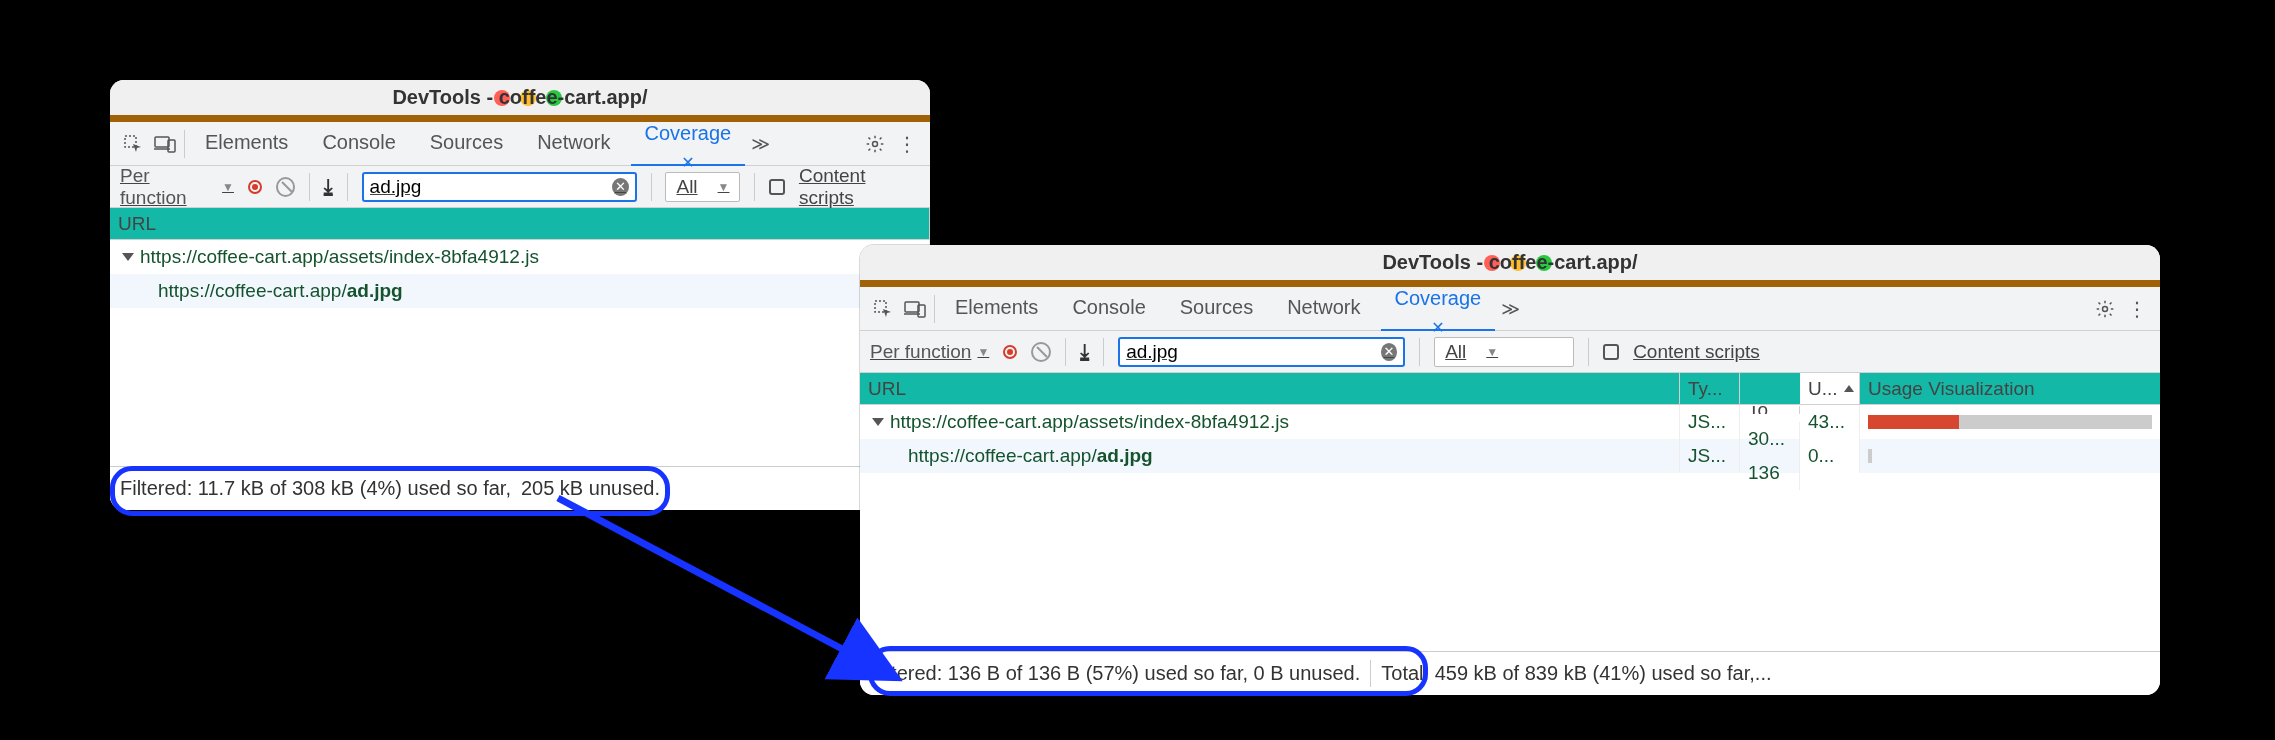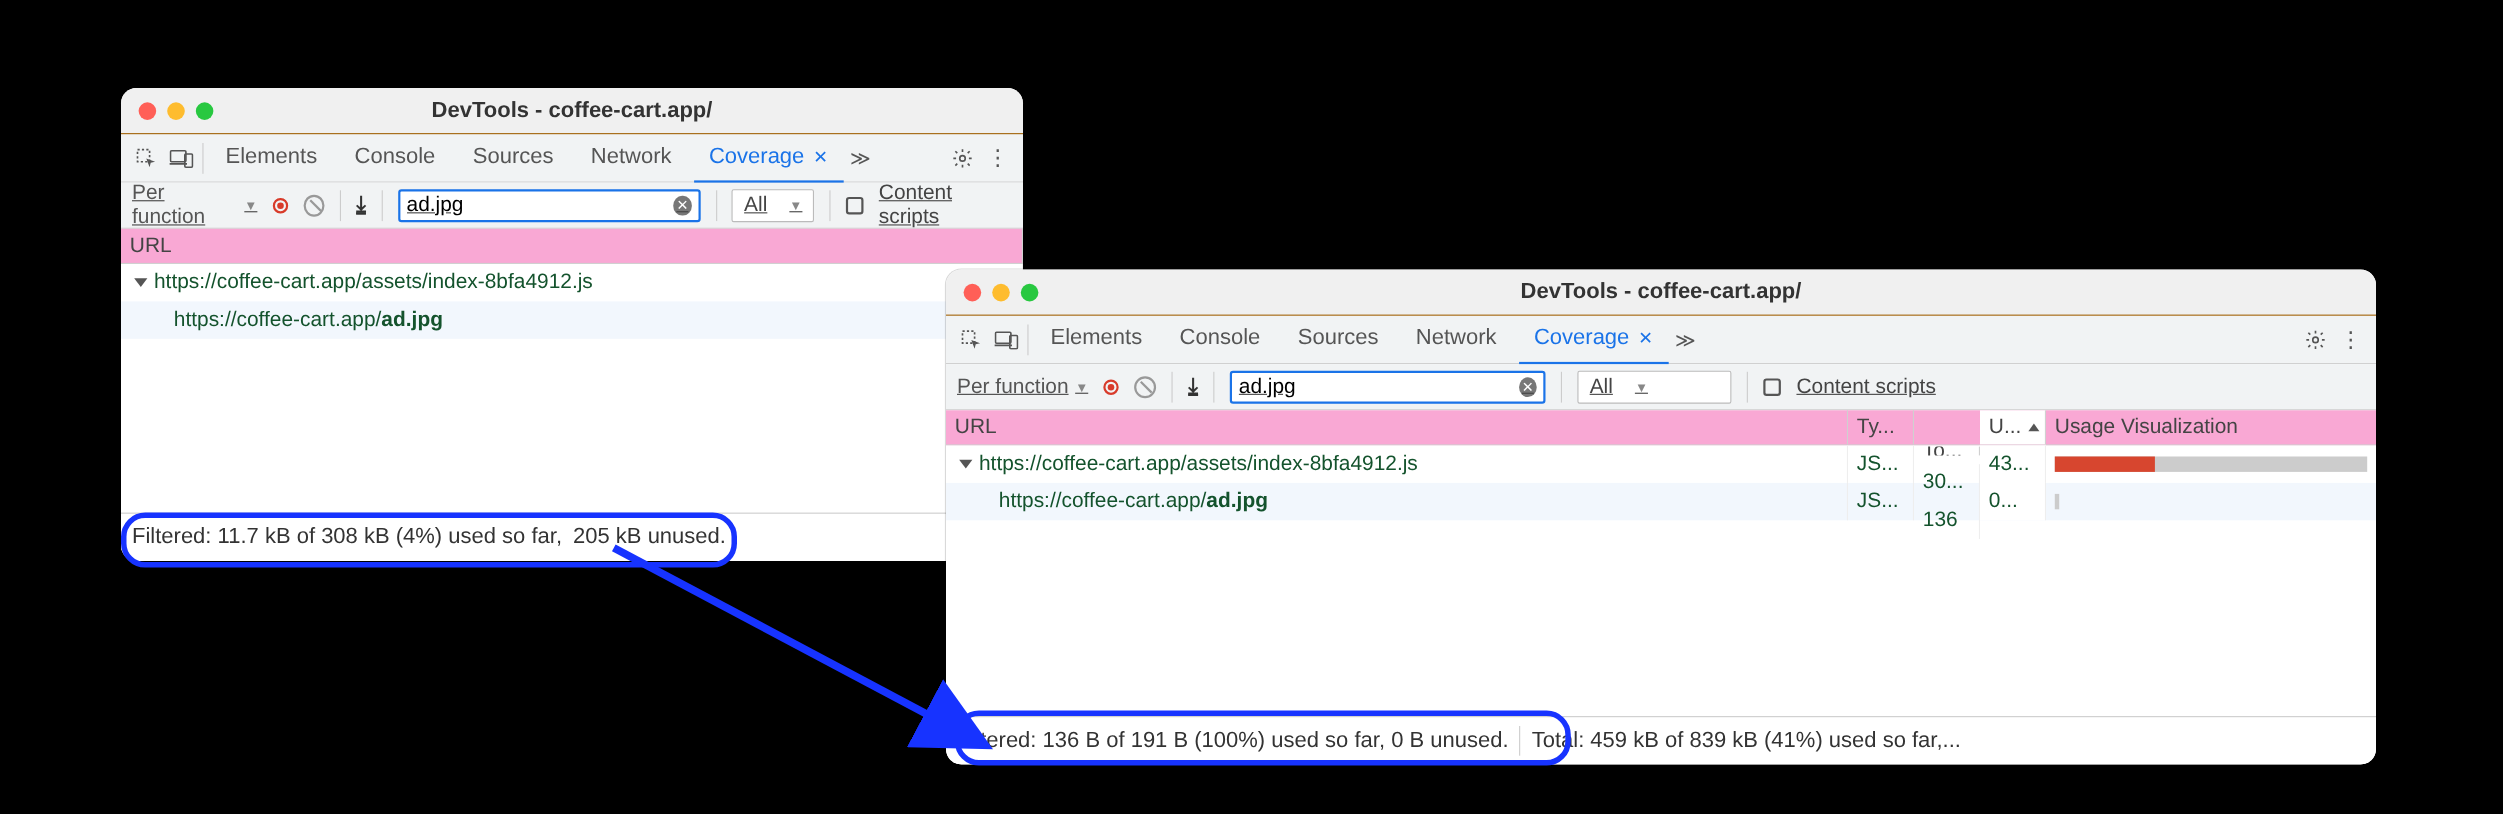--- a/index.html
+++ b/index.html
@@ -9,52 +9,52 @@
     position:absolute;
     background:#fff;
     border-radius:14px;
     box-shadow:0 0 0 1px rgba(0,0,0,.15);
     overflow:hidden;
   }
   .win-left  { left:110px;  top:80px;  width:820px; height:430px; }
   .win-right { left:860px;  top:245px; width:1300px; height:450px; }
 
   
-  .titlebar { height:42px; display:flex; align-items:center; background:#f0f0f0; border-bottom:1px solid #a16207; position:relative; }
+  .titlebar { height:42px; display:flex; align-items:center; background:#f0f0f0; border-bottom:7px solid #a16207; position:relative;justify-content:center; }
   .traffic  { display:flex; gap:10px; padding-left:16px; }
   .dot { width:16px; height:16px; border-radius:50%; }
   .dot.red{background:#ff5f57;} .dot.yellow{background:#febc2e;} .dot.green{background:#28c840;}
   .title    { position:absolute; left:0; right:0; text-align:center; font-size:20px; font-weight:600; color:#333; pointer-events:none;}
 
   
   .tabbar { display:flex; align-items:center; height:44px; background:#f1f3f4; border-bottom:1px solid #d0d0d0; padding:0 10px; gap:6px;}
   .icon-btn { width:26px; height:26px; display:flex; align-items:center; justify-content:center; color:#555; font-size:20px;}
   .tab { padding:0 14px; height:44px; display:flex; align-items:center; font-size:20px; color:#555; gap:8px; border-bottom:2px solid transparent;}
-  .tab.active { color:#1a73e8; border-bottom-color:#1a73e8; font-weight:400;}
+  .tab.active { color:#1a73e8; border-bottom-color:#1a73e8; font-weight:400;flex-direction:column;}
   .spacer { flex:1; }
   .chev { color:#555; font-size:18px; }
 
   
   .toolbar { display:flex; align-items:center; height:42px; background:#f1f3f4; border-bottom:1px solid #d0d0d0; padding:0 10px; gap:14px; font-size:19px; color:#444;text-decoration:underline;}
   .dropdown { display:flex; align-items:center; gap:6px; color:#555;}
   .tri { font-size:12px; color:#888;}
   .rec { width:14px; height:14px; border:2px solid #d83b2a; border-radius:50%; display:flex; align-items:center; justify-content:center;}
   .rec::after{content:""; width:6px; height:6px; background:#d83b2a; border-radius:50%;}
   .ban { width:20px; height:20px; border:2px solid #999; border-radius:50%; position:relative;}
   .ban::after{content:""; position:absolute; left:2px; top:7px; width:14px; height:2px; background:#999; transform:rotate(45deg);}
   .dl { font-size:20px; font-weight:bold; color:#333; text-decoration:underline;}
   .filter-input { display:flex; align-items:center; border:2px solid #1a73e8; border-radius:3px; height:30px; padding:0 6px; gap:8px; min-width:160px; background:#fff;}
   .filter-input input { border:none; outline:none; font-size:19px; width:100%;}
   .clear-x { width:18px; height:18px; background:#777; color:#fff; border-radius:50%; display:flex; align-items:center; justify-content:center; font-size:13px; line-height:1;}
   .sep { width:1px; height:28px; background:#ccc;}
   .sel { border:1px solid #bbb; border-radius:2px; height:30px; display:flex; align-items:center; padding:0 10px; gap:20px; background:#fff;}
   .chk { width:16px; height:16px; border:2px solid #555; border-radius:3px;}
 
   
-  .thead { display:flex; background:#f9a8d4; border-bottom:1px solid #d0d0d0; height:32px; font-size:19px; color:#444;}
+  .thead { display:flex; background:#14b8a6; border-bottom:1px solid #d0d0d0; height:32px; font-size:19px; color:#444;}
   .thead .cell { padding:4px 8px; border-right:1px solid #d0d0d0; display:flex; align-items:center; gap:4px; overflow:hidden; white-space:nowrap;}
   .rows { background:#fff;}
   .row  { display:flex; height:34px; align-items:center; font-size:19px; color:#14532d; }
   .row:nth-child(even){background:#f2f7fd;}
   .row .cell { padding:0 8px; border-right:1px solid #eee; height:100%; display:flex; align-items:center; overflow:hidden; white-space:nowrap;}
   .c-url { flex:1; min-width:0; }
   .c-type{ width:60px;} .c-total{width:60px;margin-top:33px;} .c-unused{width:60px; background:#fff;} .c-viz{width:300px;}
   .sort-ind{ width:0;height:0;border-left:5px solid transparent;border-right:5px solid transparent;border-bottom:7px solid #555; margin-left:2px;}
   .disc { display:inline-block; margin:0 6px 0 4px;}
   .disc.open{ width:0;height:0;border-left:6px solid transparent;border-right:6px solid transparent;border-top:8px solid #555;}
@@ -270,21 +270,21 @@
       <div class="cell c-type">JS...</div>
       <div class="cell c-total">136</div>
       <div class="cell c-unused">0...</div>
       <div class="cell c-viz" style="flex:0 0 300px;border-right:none;">
         <div class="viz-bar tiny"></div>
       </div>
     </div>
   </div>
 
   <div class="status">
-    <div class="filtered">Filtered: 136 B of 191 B (100%) used so far, 0 B unused.</div>
+    <div class="filtered">Filtered: 136 B of 136 B (57%) used so far, 0 B unused.</div>
     <div class="total">Total: 459 kB of 839 kB (41%) used so far,...</div>
   </div>
 </div>
 
 <div class="ann ann-left"></div>
 <div class="ann ann-right"></div>
 <svg class="arrow" viewBox="0 0 380 210">
   <defs>
       <marker id="ah" markerWidth="10" markerHeight="10" refX="6" refY="5" orient="auto">
     <path d="M0,0 L10,5 L0,10 Z" fill="#1733ff"></path>

